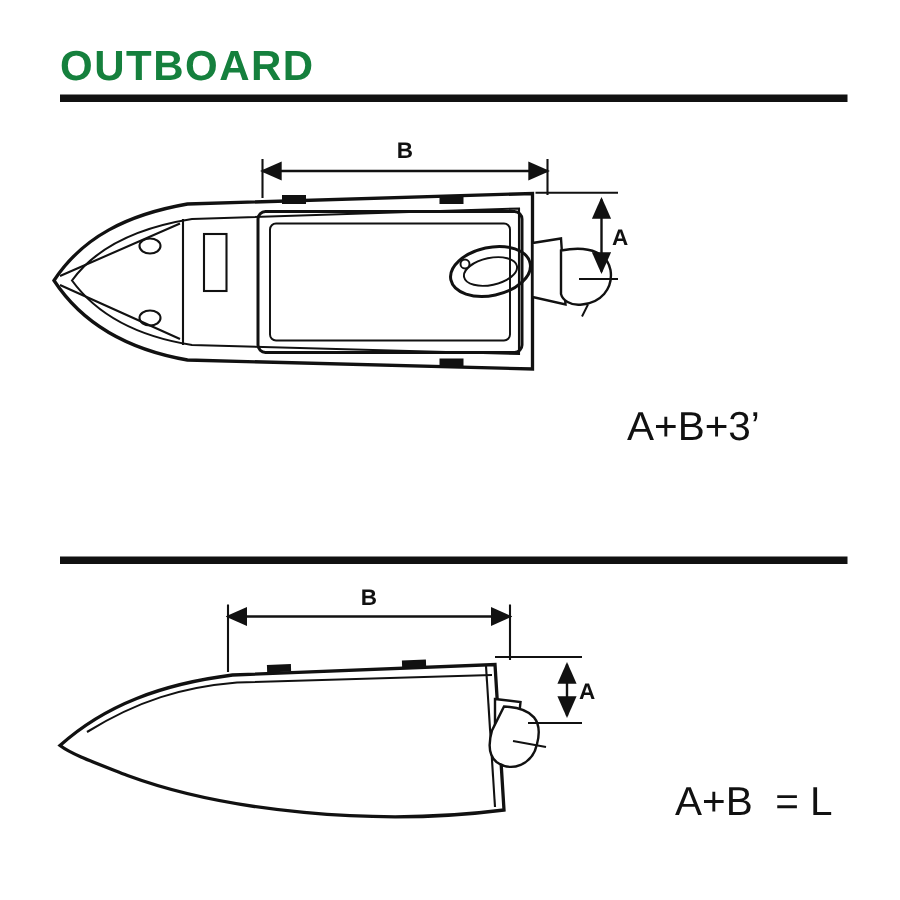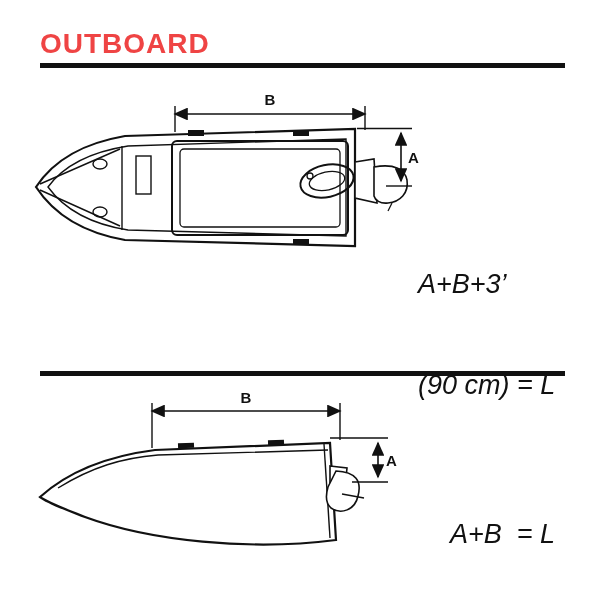--- a/index.html
+++ b/index.html
@@ -1,22 +1,22 @@
 <!DOCTYPE html>
 <html><head>
 <meta charset="utf-8">
 <style>
   html,body{margin:0;padding:0;background:#ffffff;}
   .canvas{position:relative;width:600px;height:600px;background:#ffffff;color:#111;
           font-family:"Liberation Sans",sans-serif;overflow:hidden;}
   .heading{position:absolute;left:40px;margin:0;font-size:28px;font-weight:bold;
-           letter-spacing:1px;color:#ef4444;}
+           letter-spacing:1px;color:#15803d;}
   .rule{position:absolute;left:40px;width:525px;height:5px;background:#111;}
   .diagram{position:absolute;left:0;}
-  .formula{position:absolute;font-size:27px;line-height:1.25;white-space:pre;color:#111;font-style:italic;}
+  .formula{position:absolute;font-size:27px;line-height:1.25;white-space:pre;color:#111;}
   svg text{font-family:"Liberation Sans",sans-serif;font-weight:bold;font-size:15px;fill:#111;}
   .stroke{fill:none;stroke:#111;}
 </style>
 </head>
 <body>
 
 <div class="canvas">
 
   <h1 class="heading" style="top:28px">OUTBOARD</h1>
   <div class="rule" style="top:63px"></div>
@@ -62,21 +62,20 @@
     <g>
       <line class="stroke" stroke-width="1.4" x1="357" y1="128.5" x2="412" y2="128.5"></line>
       <line class="stroke" stroke-width="1.4" x1="386" y1="186" x2="412" y2="186"></line>
       <line class="stroke" stroke-width="1.6" x1="401" y1="133" x2="401" y2="181" marker-start="url(#arrO)" marker-end="url(#arrO)"></line>
       <text x="408" y="163" text-anchor="start">A</text>
     </g>
   </svg>
 
   <div class="formula" style="left:418px;top:200px;">
     <div>A+B+3’</div>
-    <div>(90 cm) = L</div>
   </div>
 
   <div class="rule" style="top:371px"></div>
 
   <svg class="diagram" style="top:388px" width="600" height="180" viewBox="0 388 600 180">
     <defs>
       <marker id="arrI" markerWidth="9" markerHeight="8" refX="8" refY="4" orient="auto-start-reverse">
         <path d="M0,0 L9,4 L0,8 Z" fill="#111"></path>
       </marker>
     </defs>

